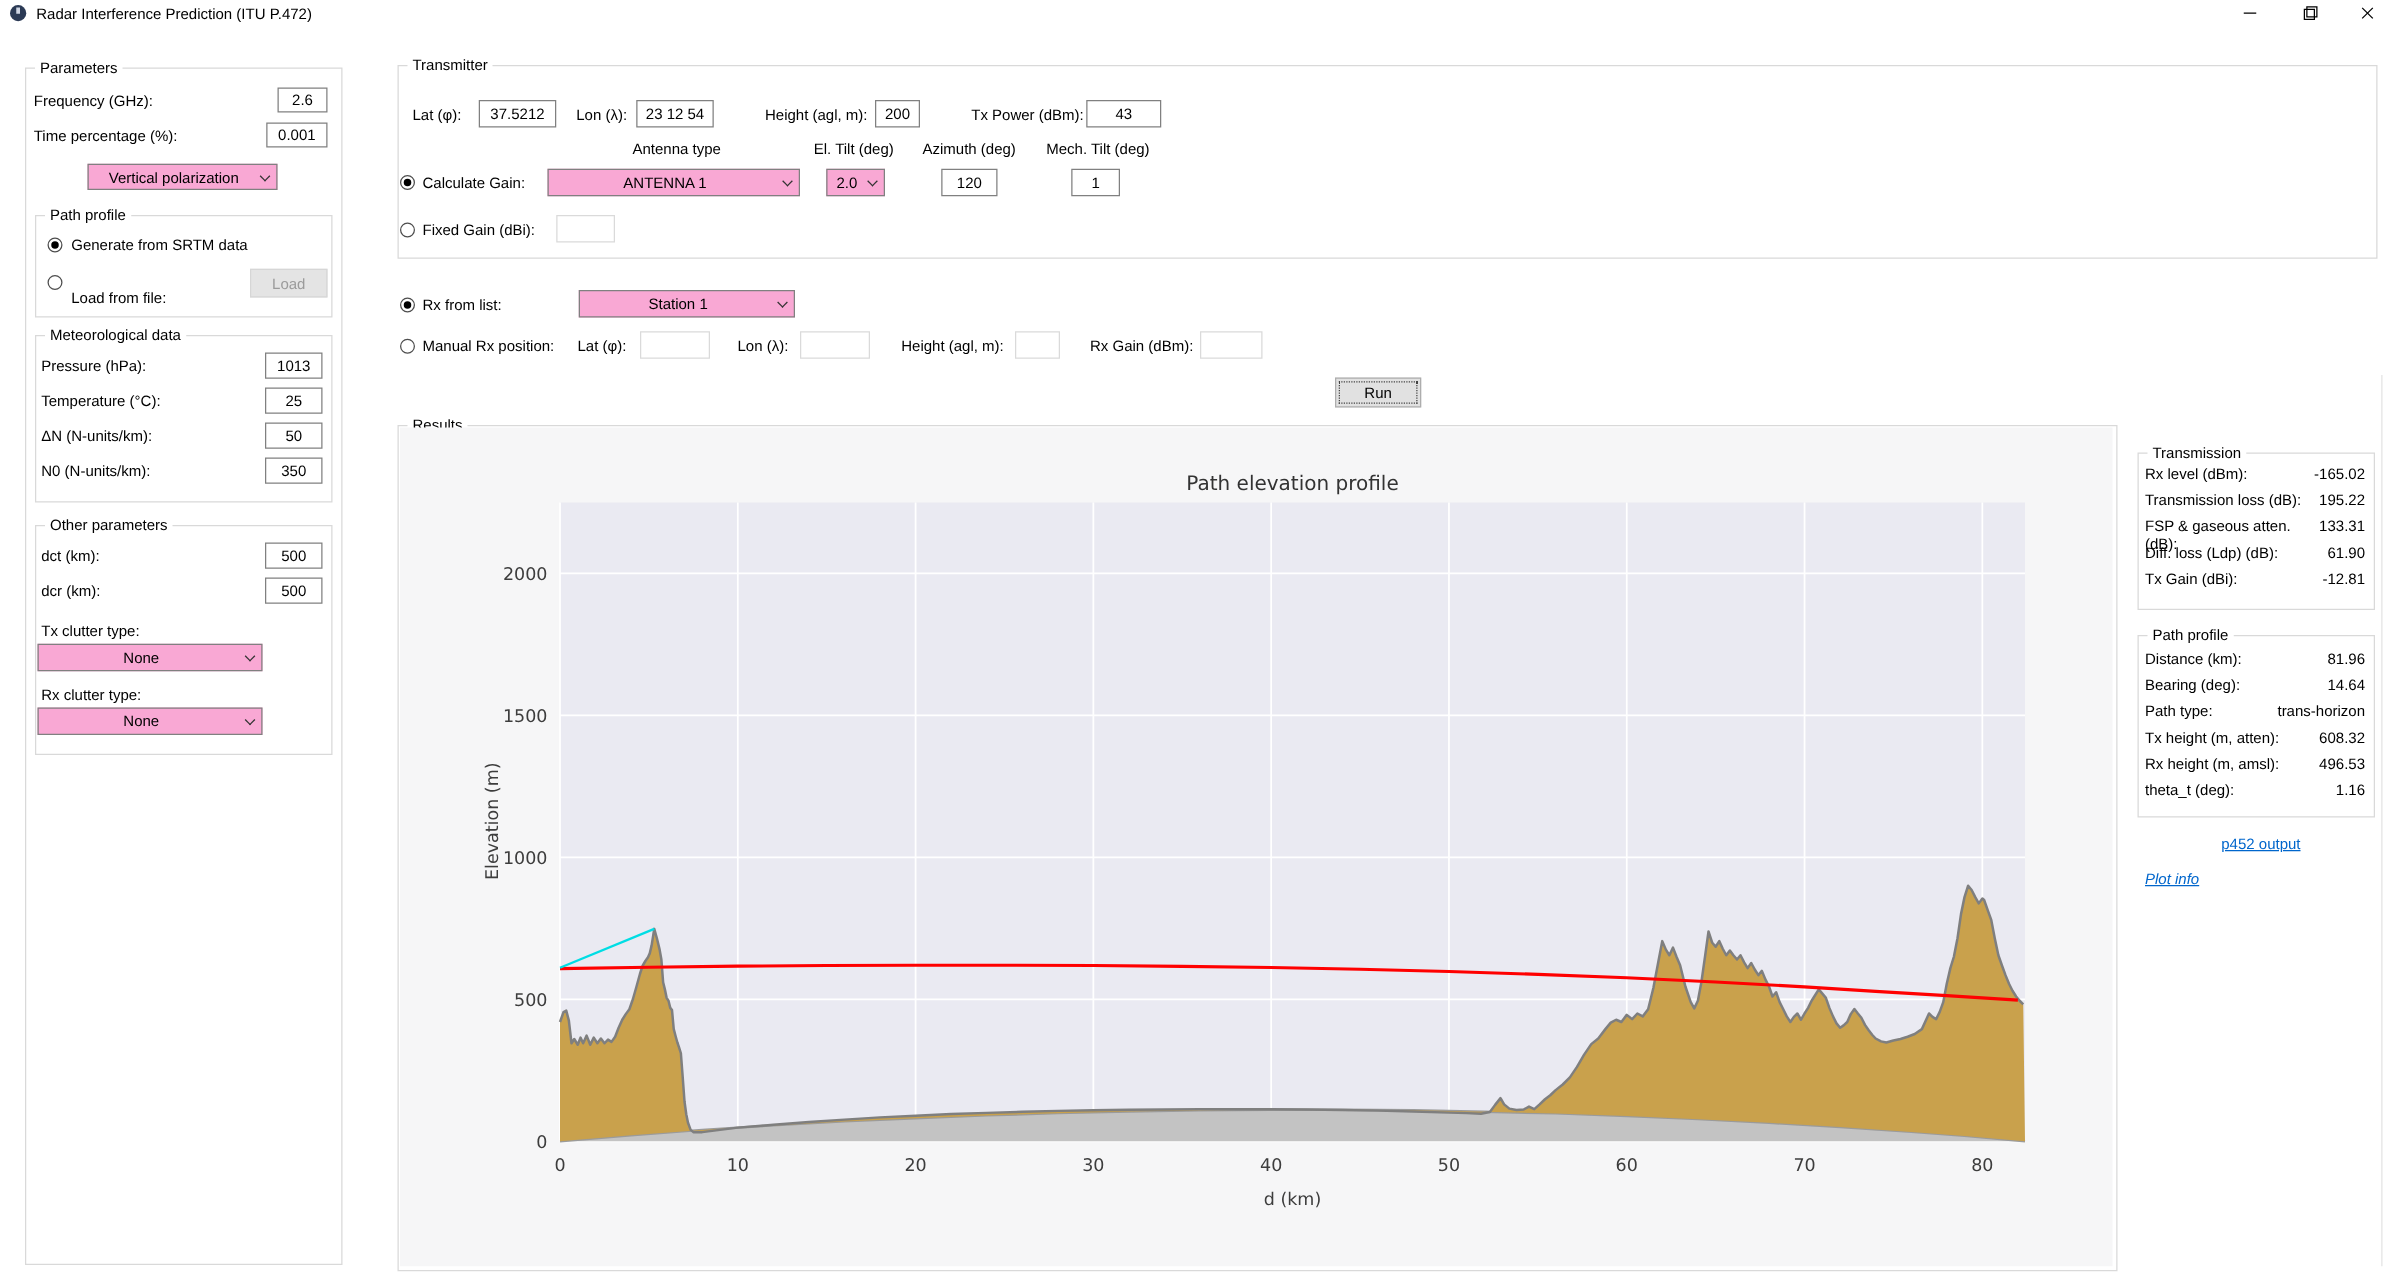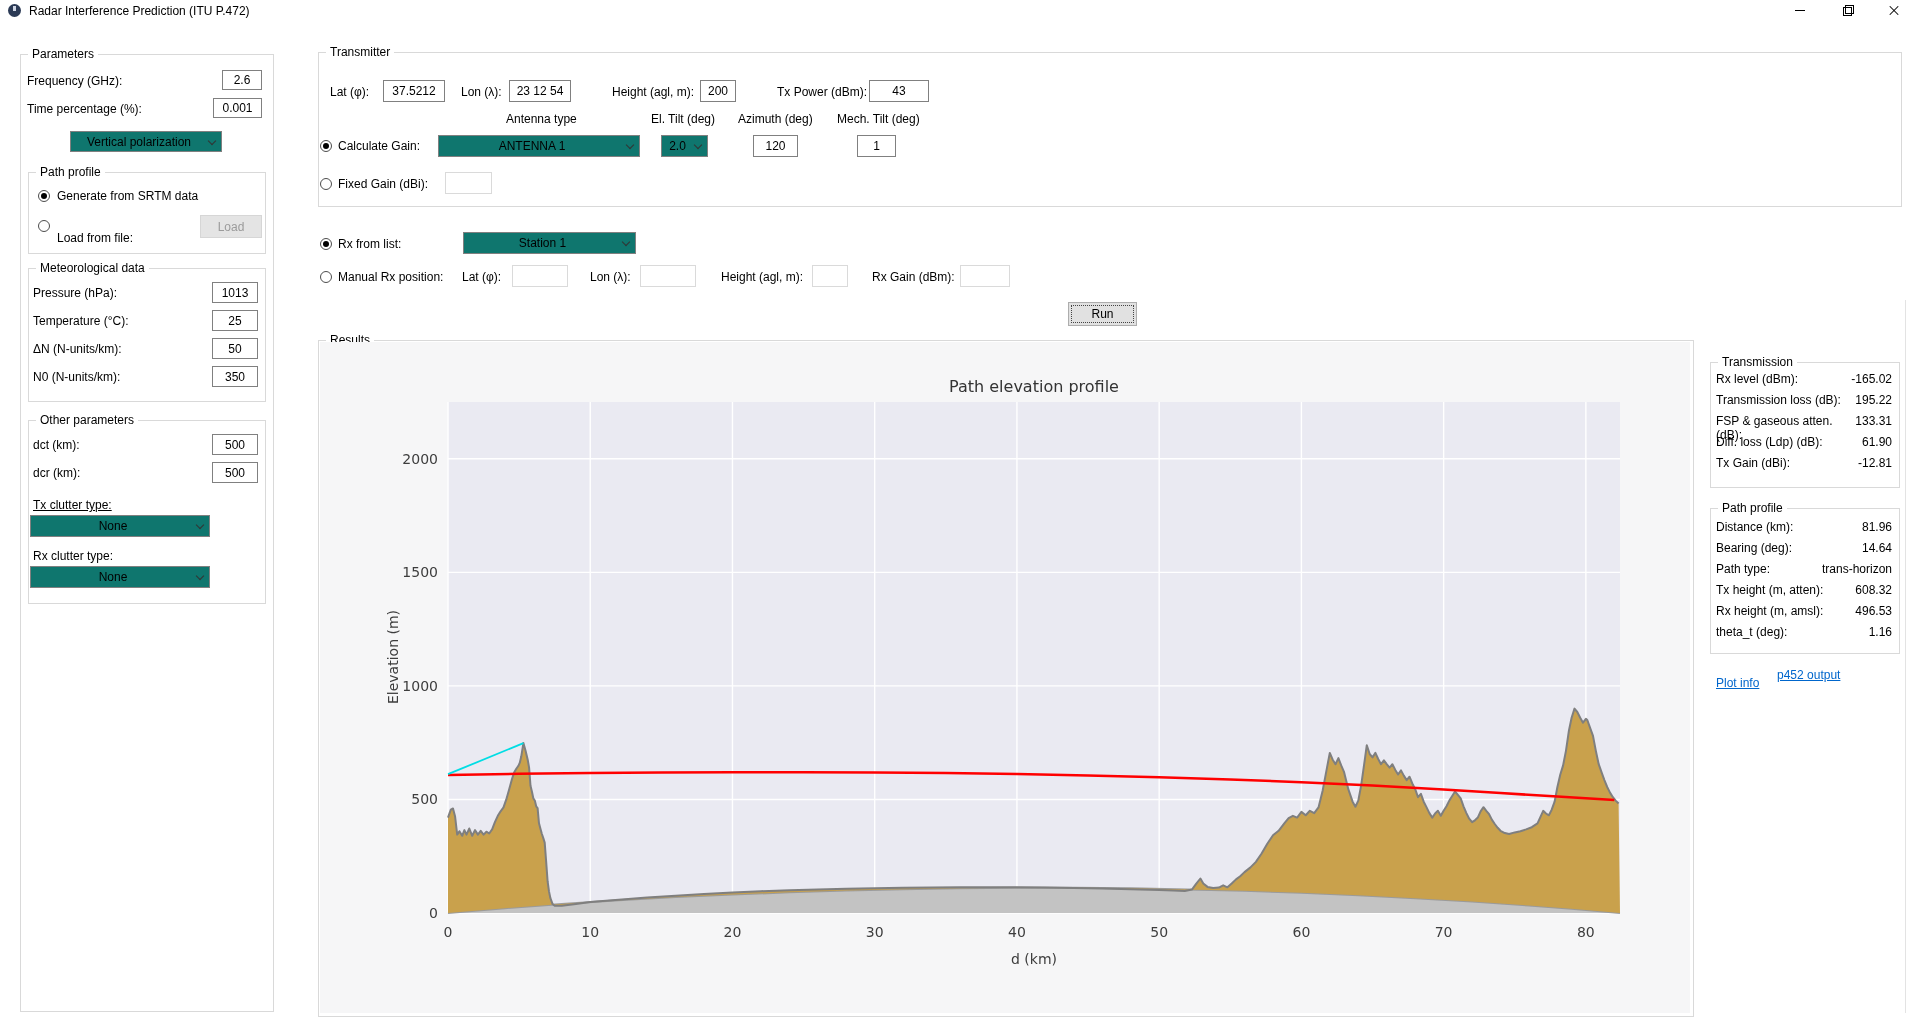--- a/index.html
+++ b/index.html
@@ -21,21 +21,21 @@
   .menubar{position:absolute;left:0;top:21px;width:1920px;height:18px;background:#fff;}
   .menu-item{position:absolute;top:1px;font-size:12px;white-space:nowrap;}
 
   
   .group{position:absolute;border:1px solid #d9d9d9;background:transparent;}
   .group-label{position:absolute;top:-8px;left:7px;background:#fff;padding:0 4px;font-size:12px;white-space:nowrap;}
   .lbl{position:absolute;font-size:12px;white-space:nowrap;}
   .inp{position:absolute;border:1px solid #808080;background:#fff;font-family:"Liberation Sans",sans-serif;
        font-size:12px;text-align:center;padding:0;box-sizing:border-box;}
   .inp:disabled,.inp.dis{border-color:#dadada;background:#fff;}
-  .combo{position:absolute;border:1px solid #808080;background:#0f766e;display:flex;align-items:center;box-sizing:border-box;}
+  .combo{position:absolute;border:1px solid #808080;background:#f9a8d4;display:flex;align-items:center;box-sizing:border-box;}
   .combo .val{flex:1;text-align:center;font-size:12px;}
   .chev{width:14px;height:100%;position:relative;}
   .chev::after{content:"";position:absolute;right:6px;top:45%;width:5px;height:5px;
                border-right:1px solid #333;border-bottom:1px solid #333;transform:translateY(-50%) rotate(45deg);}
   .radio{position:absolute;width:12px;height:12px;border:1px solid #4d4d4d;border-radius:50%;background:#fff;box-sizing:border-box;}
   .radio.checked::after{content:"";position:absolute;left:2px;top:2px;width:6px;height:6px;border-radius:50%;background:#000;}
   .btn{position:absolute;background:#e1e1e1;border:1px solid #adadad;font-family:"Liberation Sans",sans-serif;
        font-size:12px;box-sizing:border-box;}
   .btn.dis{background:#e4e4e4;border-color:#d6d6d6;color:#9b9b9b;}
   .run{outline:1px dotted #444;outline-offset:-4px;}
@@ -106,21 +106,21 @@
   <span class="lbl" style="left:33px;top:370px;">N0 (N-units/km):</span>
   <input class="inp" style="left: 212px; top: 366px; width: 46px; height: 21px;" value="350">
 
   <div class="group" style="left:28px;top:420px;width:236px;height:182px;">
     <span class="group-label">Other parameters</span>
   </div>
   <span class="lbl" style="left:33px;top:438px;">dct (km):</span>
   <input class="inp" style="left: 212px; top: 434px; width: 46px; height: 21px;" value="500">
   <span class="lbl" style="left:33px;top:466px;">dcr (km):</span>
   <input class="inp" style="left: 212px; top: 462px; width: 46px; height: 21px;" value="500">
-  <span class="lbl" style="left:33px;top:498px;text-decoration:underline;">Tx clutter type:</span>
+  <span class="lbl" style="left:33px;top:498px;">Tx clutter type:</span>
   <div class="combo" style="left:30px;top:515px;width:180px;height:22px;">
     <span class="val">None</span>
     <span class="chev"></span>
   </div>
   <span class="lbl" style="left:33px;top:549px;">Rx clutter type:</span>
   <div class="combo" style="left:30px;top:566px;width:180px;height:22px;">
     <span class="val">None</span>
     <span class="chev"></span>
   </div>
 
@@ -273,16 +273,16 @@
     </div>
   <div class="res-row" style="top:604px;">
       <span>Rx height (m, amsl):</span>
       <span class="v">496.53</span>
     </div>
   <div class="res-row" style="top:625px;">
       <span>theta_t (deg):</span>
       <span class="v">1.16</span>
     </div>
 
-  <a class="link" style="left:1716px;top:676px;">Plot info</a>
+  <a class="link" style="left:1716px;top:696px;font-style:italic;">Plot info</a>
   <a class="link" style="left:1777px;top:668px;">p452 output</a>
 
 </div>
 
 </body></html>

